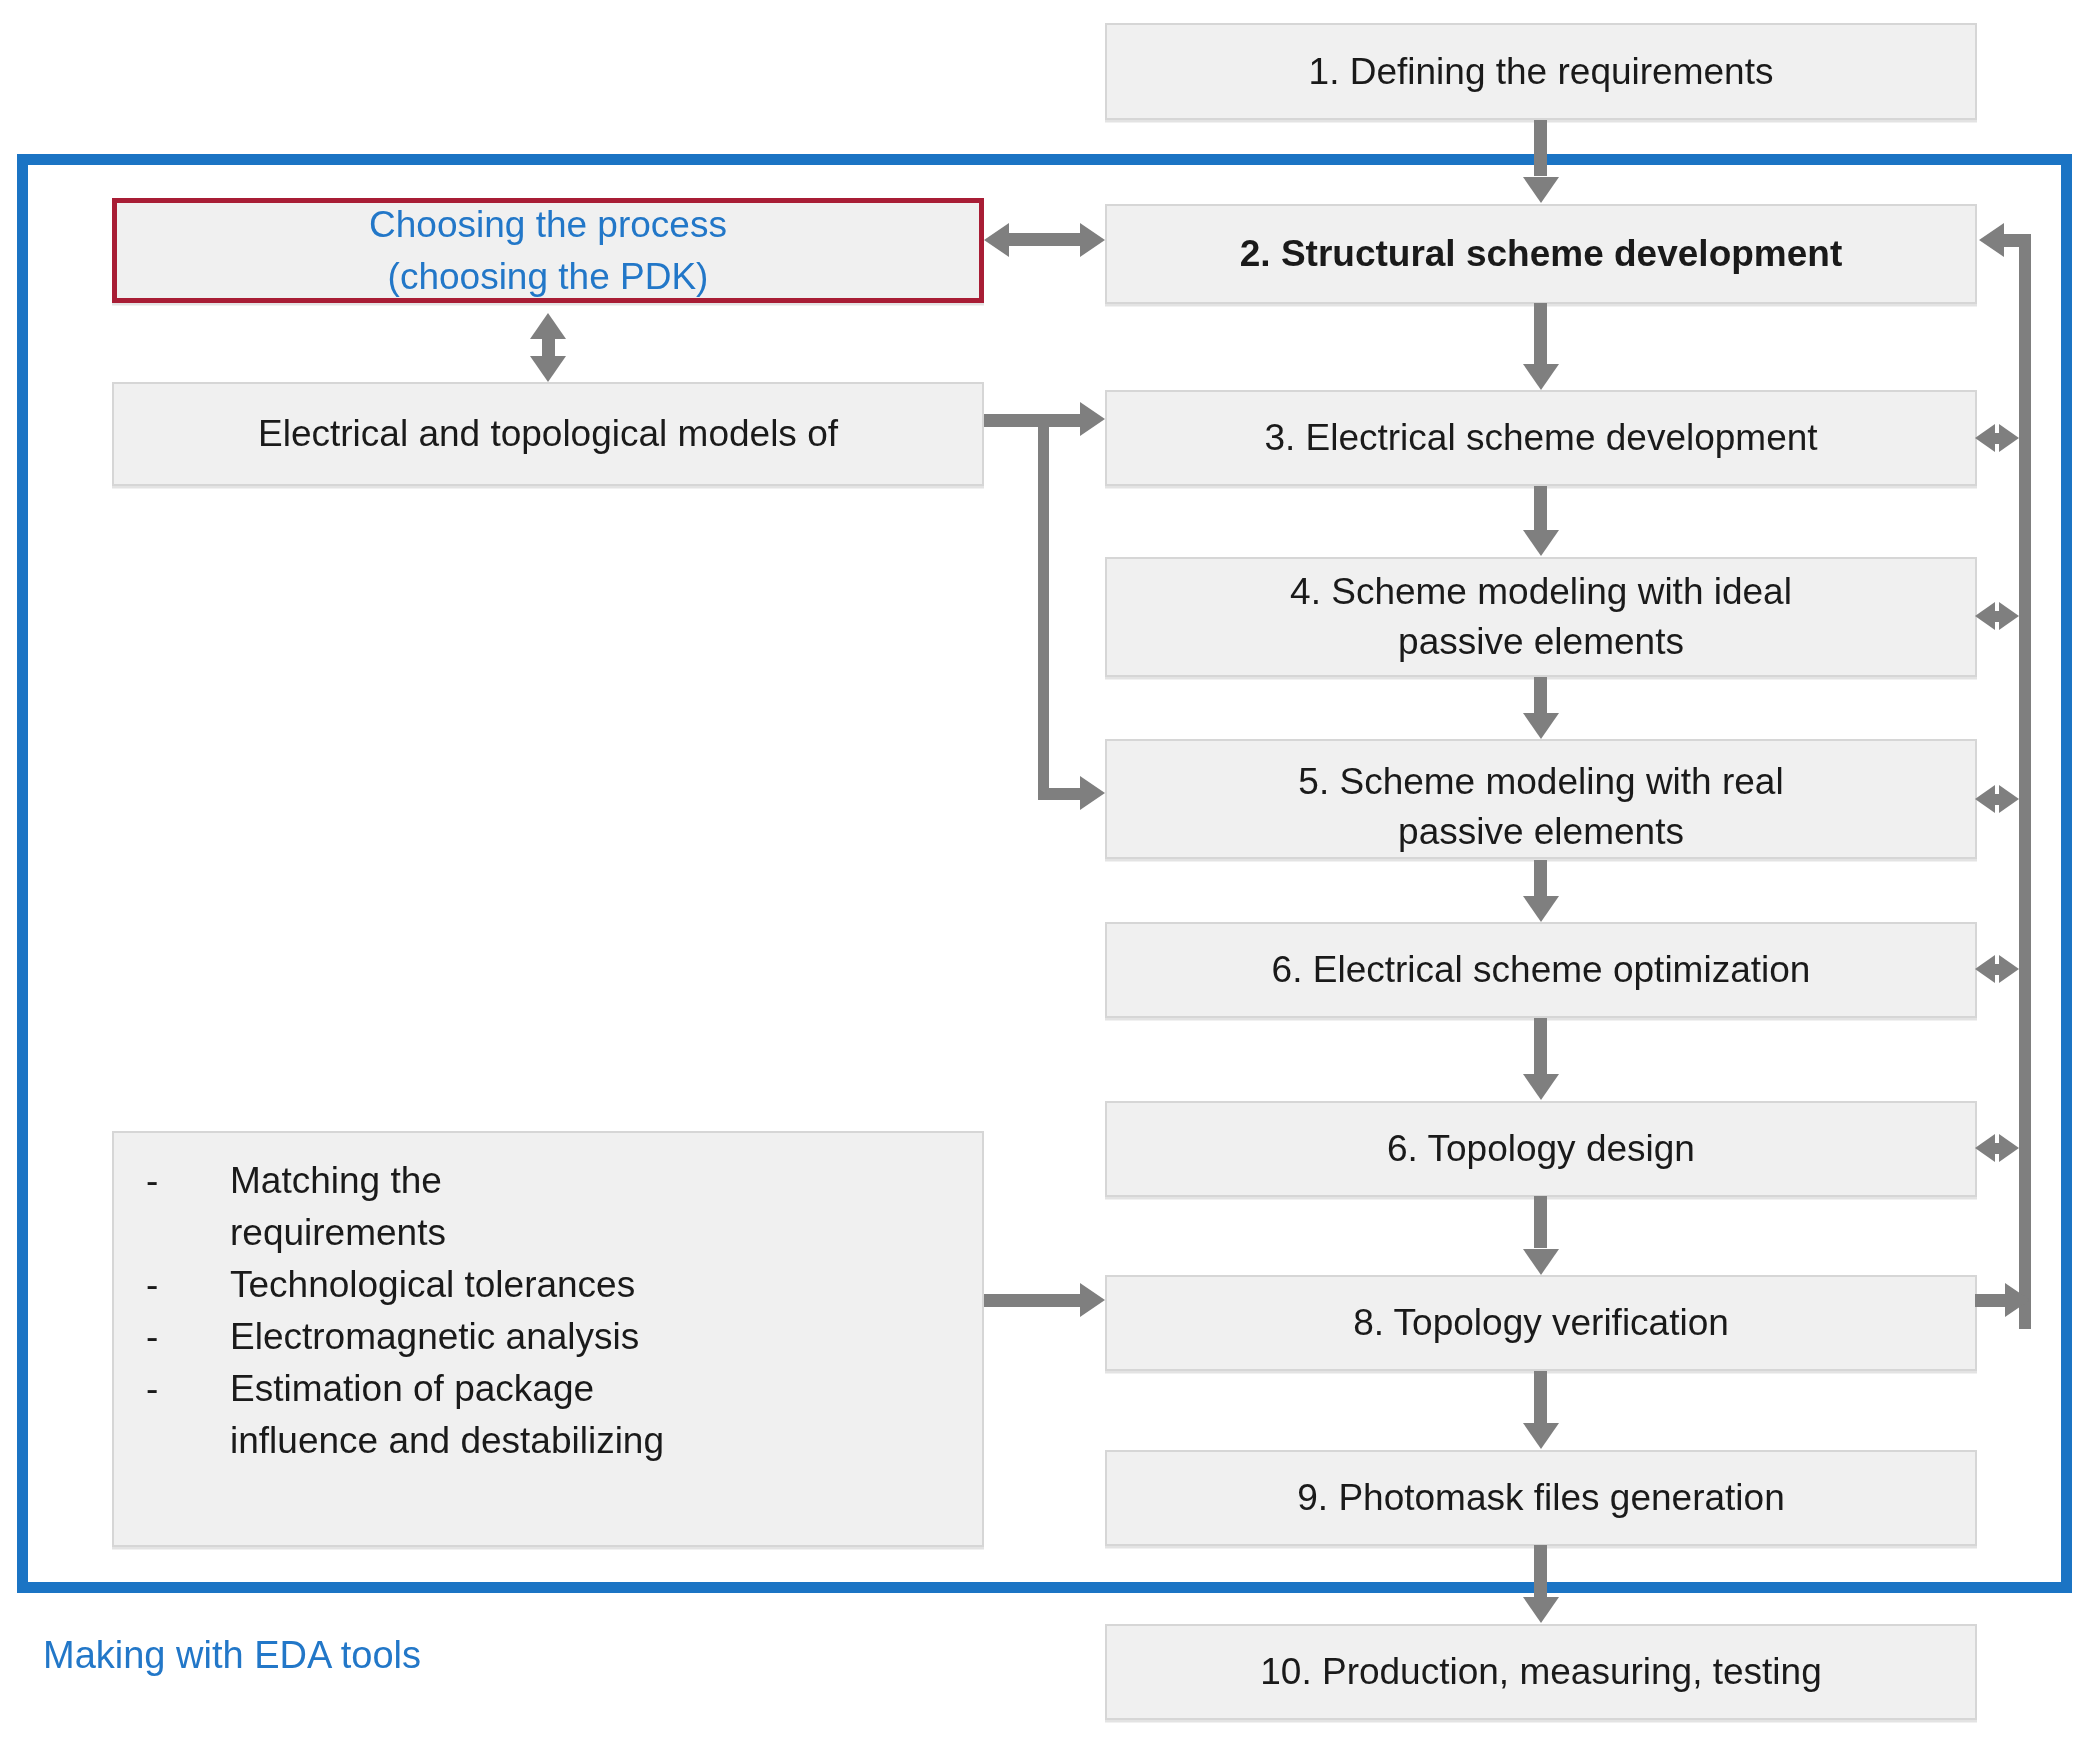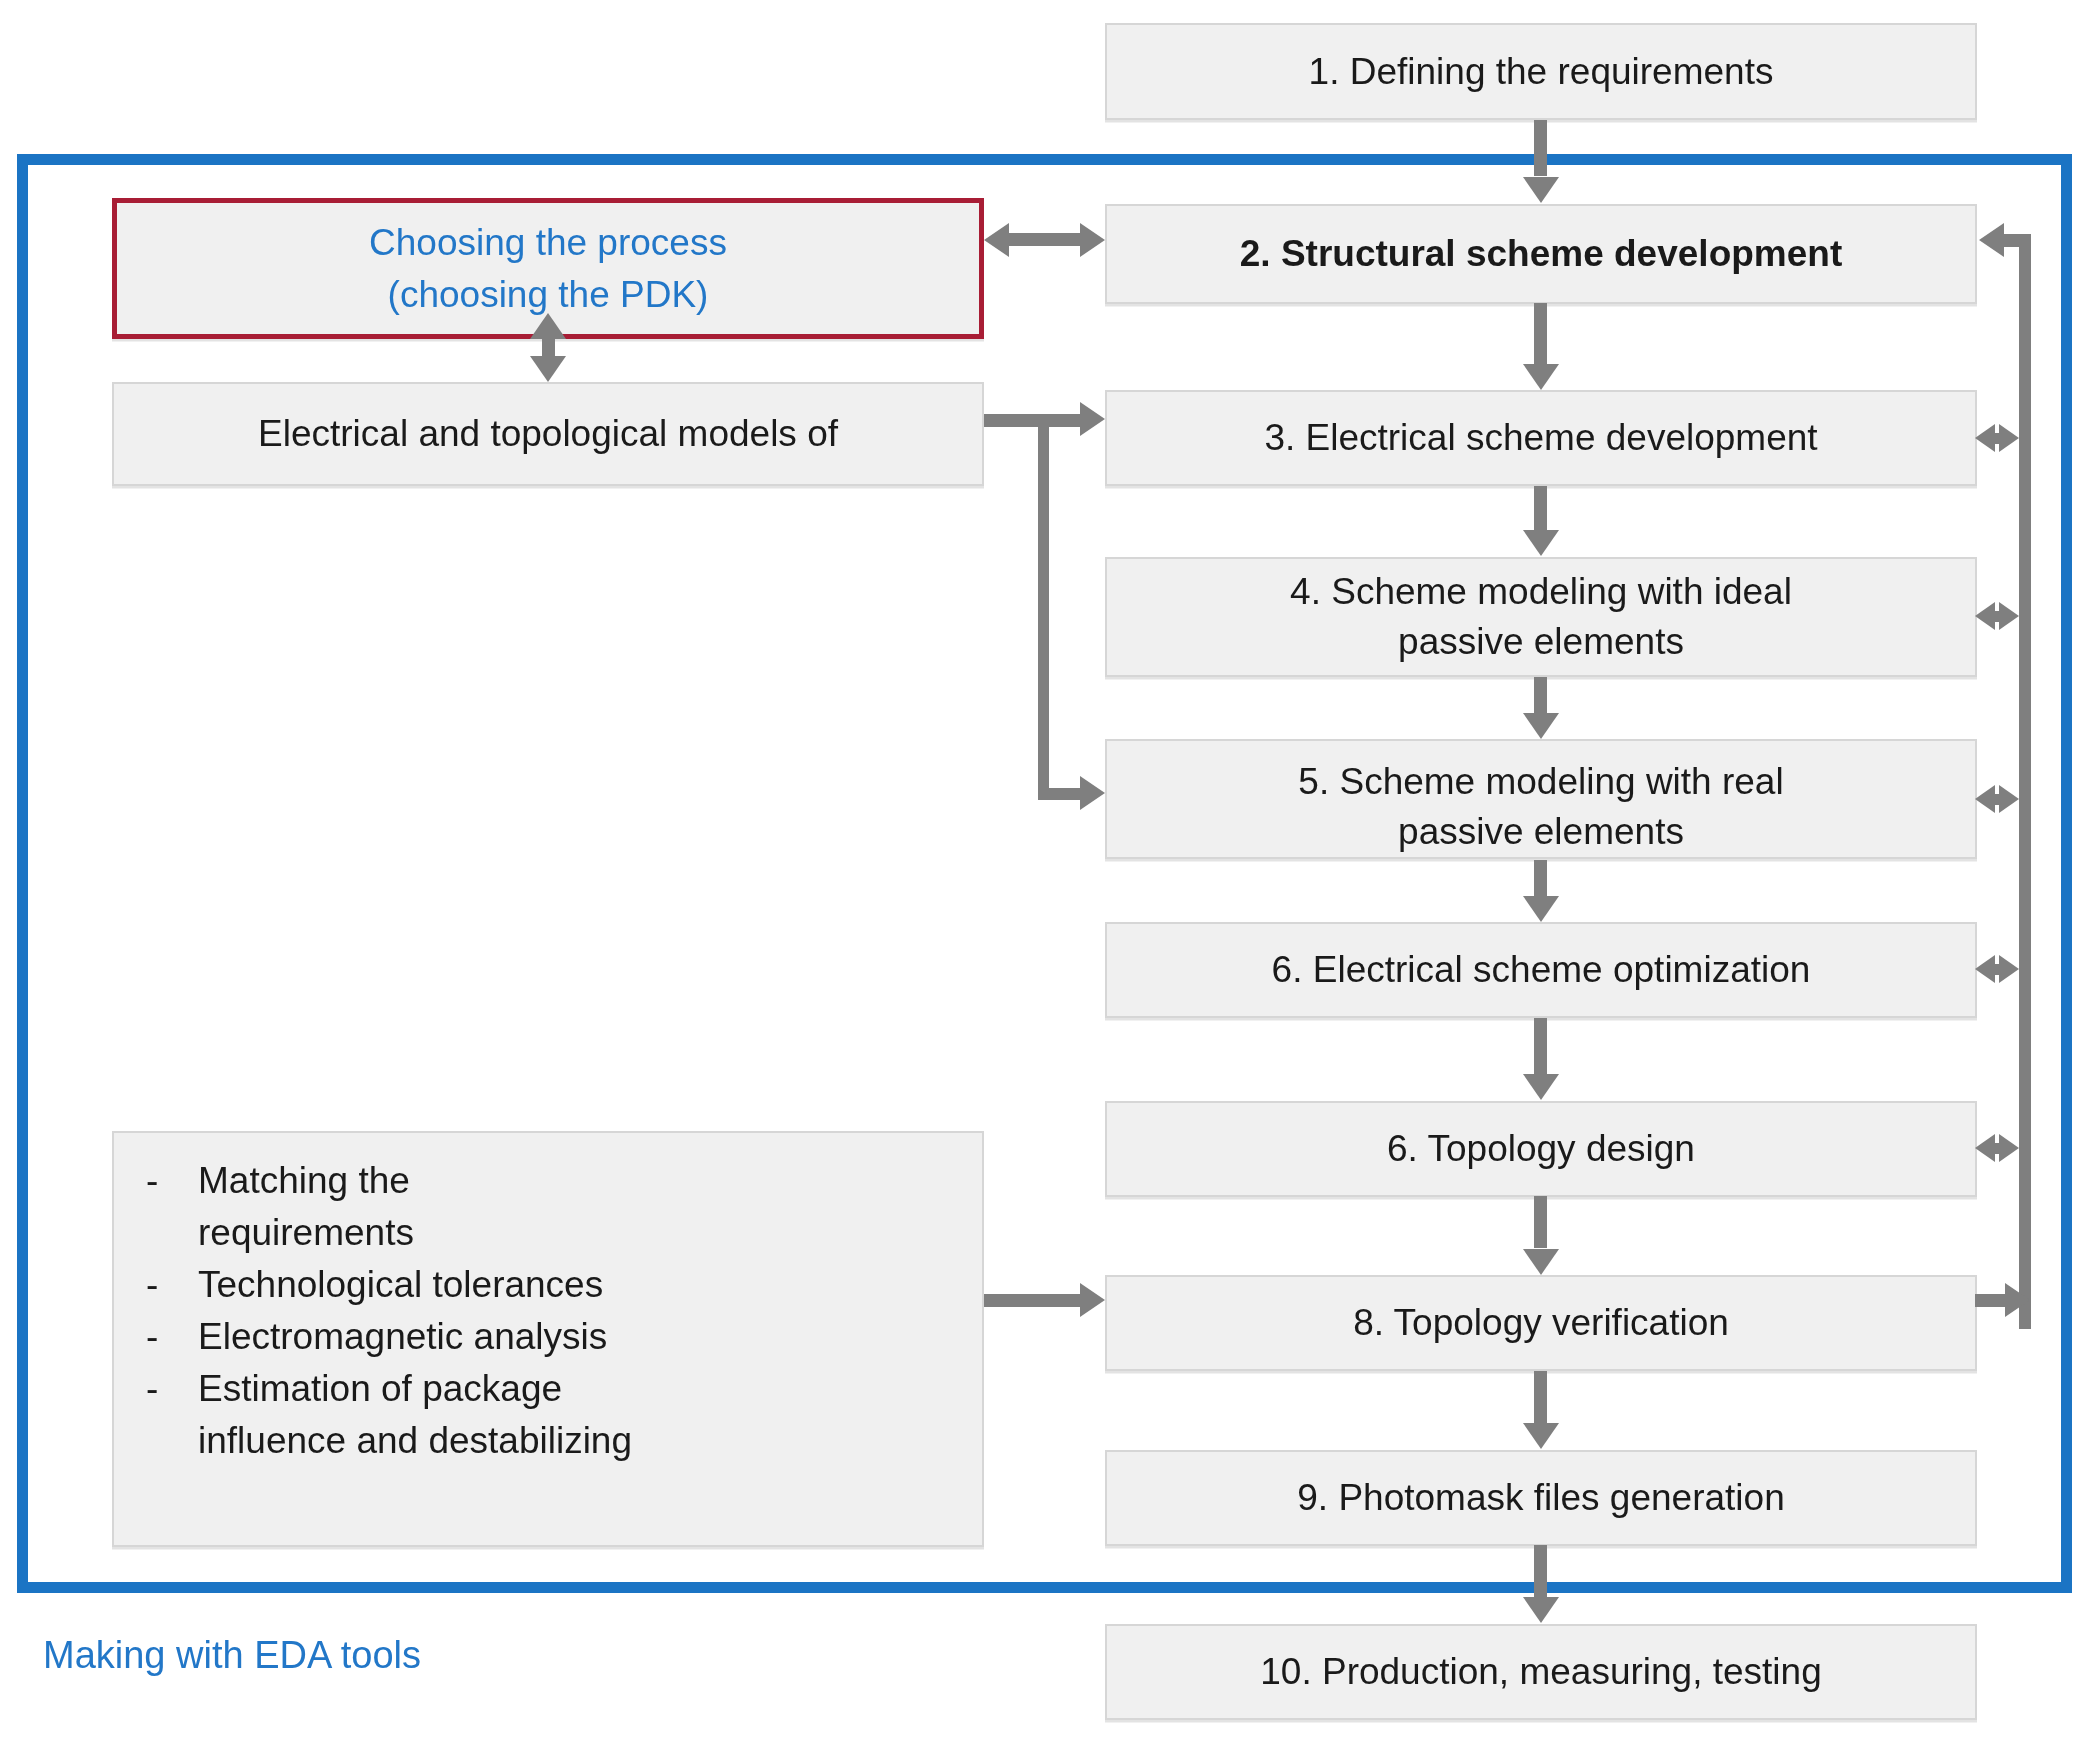--- a/index.html
+++ b/index.html
@@ -31,21 +31,21 @@
   .hd{position:absolute;width:0;height:0;z-index:3;}
   .hd.r{border-top:17.4px solid transparent;border-bottom:17.4px solid transparent;border-left:25px solid var(--gray);}
   .hd.l{border-top:17.4px solid transparent;border-bottom:17.4px solid transparent;border-right:25px solid var(--gray);}
   .hd.d{border-left:18.3px solid transparent;border-right:18.3px solid transparent;border-top:26.6px solid var(--gray);}
   .hd.u{border-left:18.3px solid transparent;border-right:18.3px solid transparent;border-bottom:26.6px solid var(--gray);}
   .hd.sr{border-top:14px solid transparent;border-bottom:14px solid transparent;border-left:20px solid var(--gray);}
   .hd.sl{border-top:14px solid transparent;border-bottom:14px solid transparent;border-right:20px solid var(--gray);}
   .listbox{justify-content:flex-start;align-items:stretch;text-align:left;padding:21.6px 16.6px 0 0;}
   .li{display:flex;flex-direction:row;}
   .li .mark{width:52px;margin-left:32px;flex:0 0 auto;font-size:37px;line-height:52px;}
-  .li .lines{flex:1;font-size:37px;line-height:52px;}
+  .li .lines{flex:1;font-size:37px;line-height:52px;margin-left:32px;}
   .caption{
     position:absolute;left:43px;top:1630px;font-size:38px;line-height:50px;
     color:var(--tblue);z-index:2;white-space:nowrap;
   }
 </style>
 </head>
 <body>
 
 <div id="stage">
 
@@ -85,21 +85,21 @@
   </div>
   <div class="box" style="left:1105px;top:1450px;width:872px;height:96px;">
     <div>9. Photomask files generation</div>
     <div></div>
   </div>
   <div class="box" style="left:1105px;top:1624px;width:872px;height:96px;">
     <div>10. Production, measuring, testing</div>
     <div></div>
   </div>
 
-  <div class="box redbox" style="left:112px;top:198px;width:872px;height:141px;line-height:52px;justify-content:center;">
+  <div class="box redbox" style="left:112px;top:198px;width:872px;height:105px;line-height:52px;justify-content:center;">
     <div>Choosing the process</div>
     <div>(choosing the PDK)</div>
   </div>
 
   <div class="box" style="left:112px;top:382px;width:872px;height:104px;line-height:48px;">
     <div>Electrical and topological models of</div>
   </div>
 
   <div class="box listbox" style="left:112px;top:1131px;width:872px;height:416px;">
     <div class="li">

